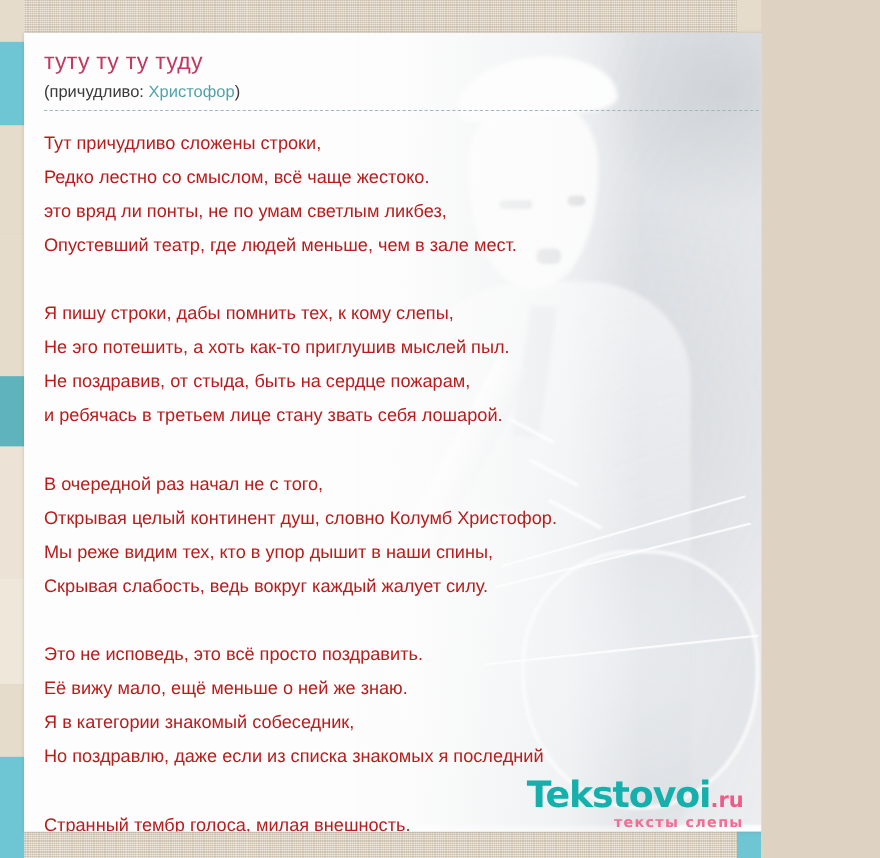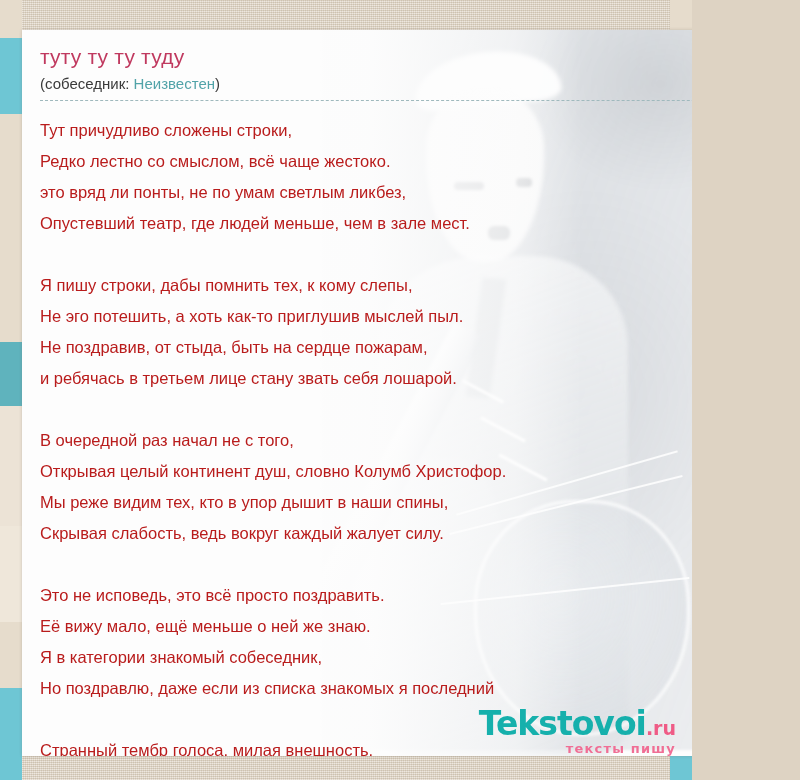--- a/index.html
+++ b/index.html
@@ -299,27 +299,27 @@
       <div class="wm-string" style="left:430px; top:452px; width:230px; transform:rotate(-16deg);"></div>
       <div class="wm-string" style="left:424px; top:474px; width:240px; transform:rotate(-14deg);"></div>
       <div class="wm-string" style="left:418px; top:560px; width:250px; transform:rotate(-6deg);"></div>
       <div class="veil"></div>
     </div>
 
     <div class="content">
 
       <h1 class="song-title">туту ту ту туду</h1>
 
-      <p class="artist-line"><span>(собеседник:</span> <a href="#" class="artist-link">Неизвестен</a><span>)</span></p>
+      <p class="artist-line"><span>(причудливо:</span> <a href="#" class="artist-link">Христофор</a><span>)</span></p>
 
       <hr class="divider">
 
       <div class="lyrics" id="lyrics-body"><p class="stanza"><span class="lyric-line">Тут причудливо сложены строки,</span><span class="lyric-line">Редко лестно со смыслом, всё чаще жестоко.</span><span class="lyric-line">это вряд ли понты, не по умам светлым ликбез,</span><span class="lyric-line">Опустевший театр, где людей меньше, чем в зале мест.</span></p><p class="stanza"><span class="lyric-line">Я пишу строки, дабы помнить тех, к кому слепы,</span><span class="lyric-line">Не эго потешить, а хоть как-то приглушив мыслей пыл.</span><span class="lyric-line">Не поздравив, от стыда, быть на сердце пожарам,</span><span class="lyric-line">и ребячась в третьем лице стану звать себя лошарой.</span></p><p class="stanza"><span class="lyric-line">В очередной раз начал не с того,</span><span class="lyric-line">Открывая целый континент душ, словно Колумб Христофор.</span><span class="lyric-line">Мы реже видим тех, кто в упор дышит в наши спины,</span><span class="lyric-line">Скрывая слабость, ведь вокруг каждый жалует силу.</span></p><p class="stanza"><span class="lyric-line">Это не исповедь, это всё просто поздравить.</span><span class="lyric-line">Её вижу мало, ещё меньше о ней же знаю.</span><span class="lyric-line">Я в категории знакомый собеседник,</span><span class="lyric-line">Но поздравлю, даже если из списка знакомых я последний</span></p><p class="stanza"><span class="lyric-line">Странный тембр голоса, милая внешность.</span></p></div>
 
     </div>
   </div>
 
   <div class="logo">
     <div class="logo-main"><span>Tekstovoi</span><span class="logo-tld">.ru</span></div>
-    <div class="logo-sub">тексты пишу</div>
+    <div class="logo-sub">тексты слепы</div>
   </div>
 
 </div>
 
 </body></html>

